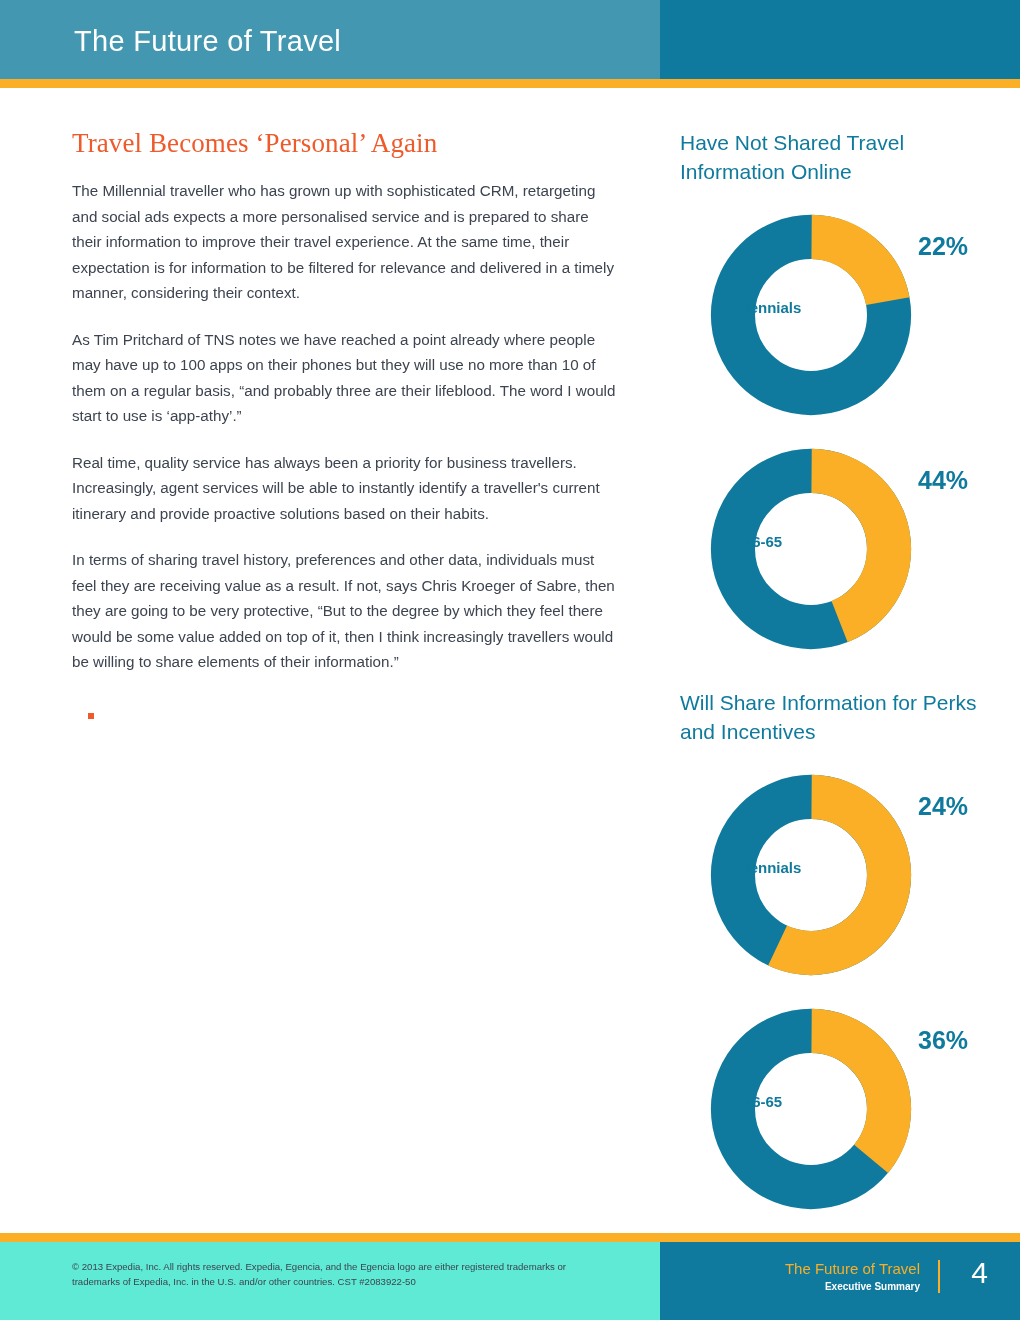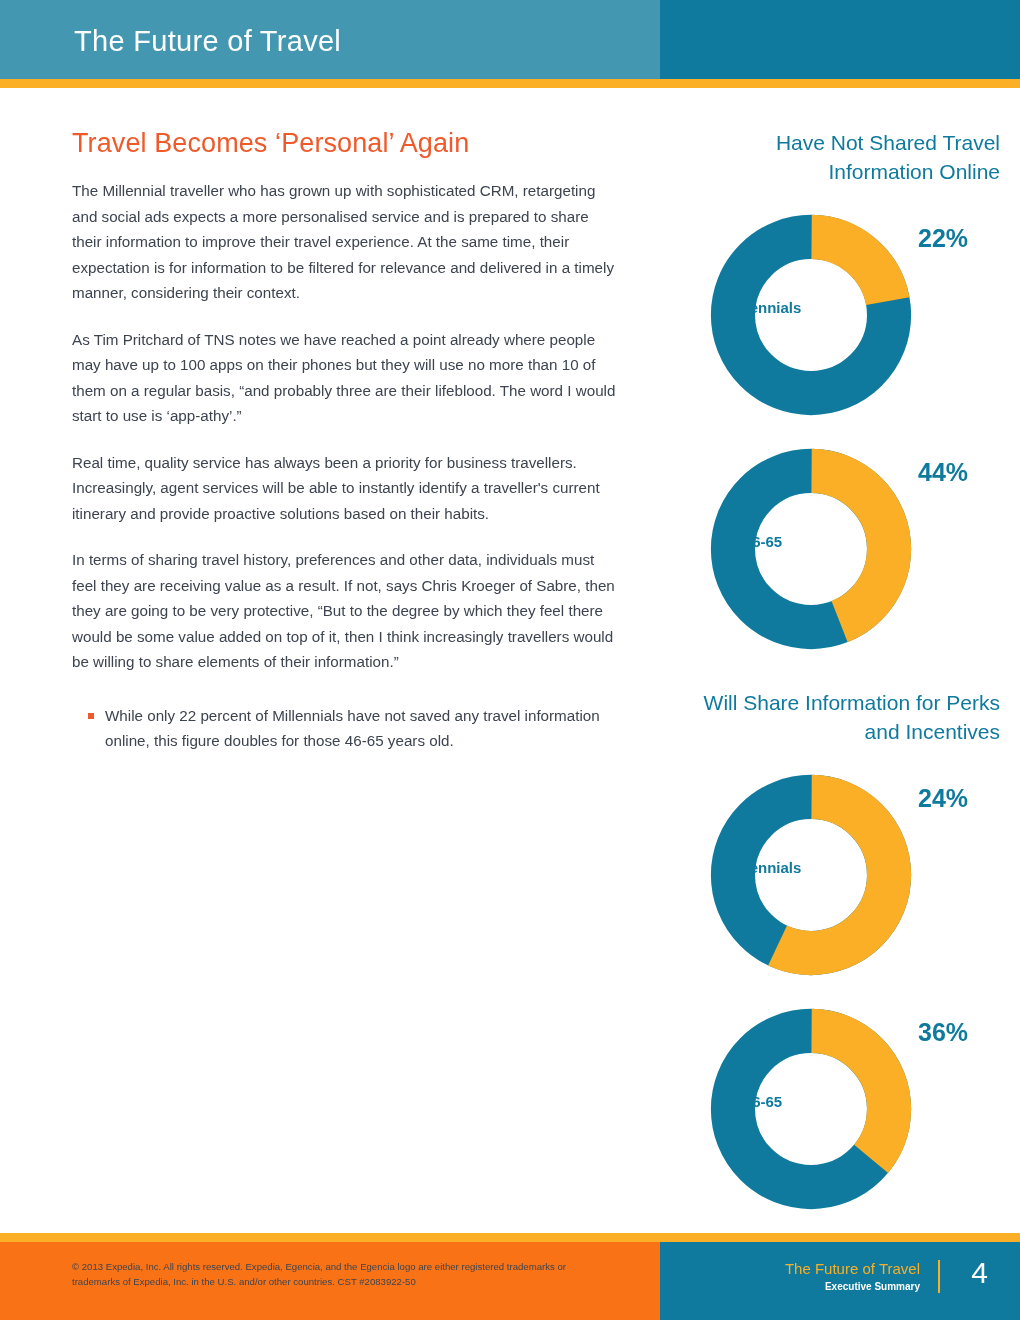--- a/index.html
+++ b/index.html
@@ -60,20 +60,21 @@
     left: 72px;
     top: 128px;
     width: 560px;
   }
   .section-heading {
     font-size: 27px;
     color: #ef5a2b;
     font-weight: 400;
     margin: 0 0 19px 0;
     letter-spacing: 0.1px;
+    font-family: Liberation Serif, serif;
   }
   .body-para {
     font-size: 15.2px;
     line-height: 25.5px;
     color: #3d4450;
     margin: 0 11px 21px 0;
   }
   .bullet-list {
     margin: 28px 0 0 0;
     padding: 0;
@@ -97,21 +98,21 @@
   }
 
   
   .right-col {
     position: absolute;
     left: 660px;
     top: 128px;
     width: 360px;
   }
   .chart-group-title {
-    text-align: right;
+    text-align: left;
     font-size: 21px;
     line-height: 29px;
     color: #0f7a9d;
     font-weight: 400;
     width: 320px;
     margin: 0 auto;
   }
   .chart-block {
     position: relative;
     width: 360px;
@@ -139,21 +140,21 @@
     align-items: center;
     justify-content: center;
     font-size: 15px;
     font-weight: bold;
     color: #0f7a9d;
     pointer-events: none;
   }
   .donut-value {
     position: absolute;
     left: 258px;
-    top: 20px;
+    top: 28px;
     width: 100px;
     font-size: 25px;
     font-weight: bold;
     color: #0f7a9d;
     text-align: left;
   }
 
   
   .footer-rule {
     position: absolute;
@@ -162,21 +163,21 @@
     width: 1020px;
     height: 9px;
     background: #faaf26;
   }
   .footer {
     position: absolute;
     left: 0;
     top: 1242px;
     width: 1020px;
     height: 78px;
-    background: #f97316;
+    background: #5eead4;
   }
   .footer-legal {
     position: absolute;
     left: 72px;
     top: 18px;
     width: 520px;
     font-size: 9.6px;
     line-height: 14.5px;
     color: #3d4450;
   }
@@ -236,21 +237,20 @@
   <h1 class="section-heading">Travel Becomes ‘Personal’ Again</h1>
 
   <p class="body-para">The Millennial traveller who has grown up with sophisticated CRM, retargeting and social ads expects a more personalised service and is prepared to share their information to improve their travel experience. At the same time, their expectation is for information to be filtered for relevance and delivered in a timely manner, considering their context.</p>
   <p class="body-para">As Tim Pritchard of TNS notes we have reached a point already where people may have up to 100 apps on their phones but they will use no more than 10 of them on a regular basis, “and probably three are their lifeblood. The word I would start to use is ‘app-athy’.”</p>
   <p class="body-para">Real time, quality service has always been a priority for business travellers. Increasingly, agent services will be able to instantly identify a traveller's current itinerary and provide proactive solutions based on their habits.</p>
   <p class="body-para">In terms of sharing travel history, preferences and other data, individuals must feel they are receiving value as a result. If not, says Chris Kroeger of Sabre, then they are going to be very protective, “But to the degree by which they feel there would be some value added on top of it, then I think increasingly travellers would be willing to share elements of their information.”</p>
 
   <ul class="bullet-list">
     <li class="bullet-item">
       <span class="bullet-marker"></span>
-      <span>While only 22 percent of Millennials have not saved any travel information online, this figure doubles for those 46-65 years old.</span>
     </li>
   </ul>
 </div>
 
 <div class="right-col">
 
   <div class="chart-group-title">Have Not Shared Travel Information Online</div>
 
   <div class="chart-block" style="margin-top:18px;">
     <div class="donut-wrap">

